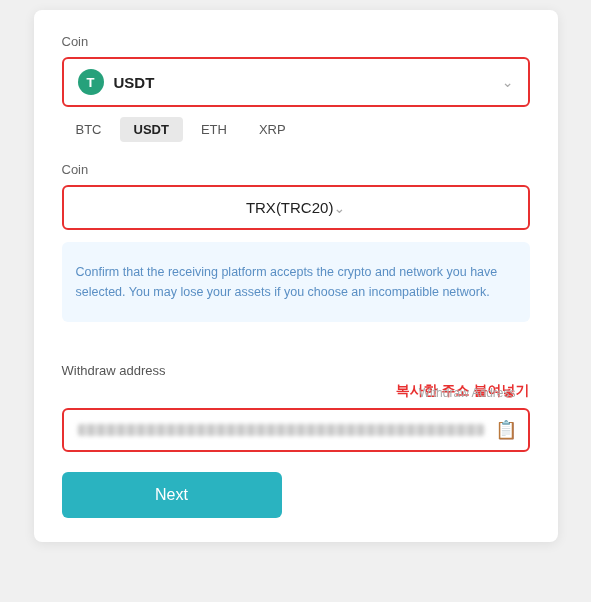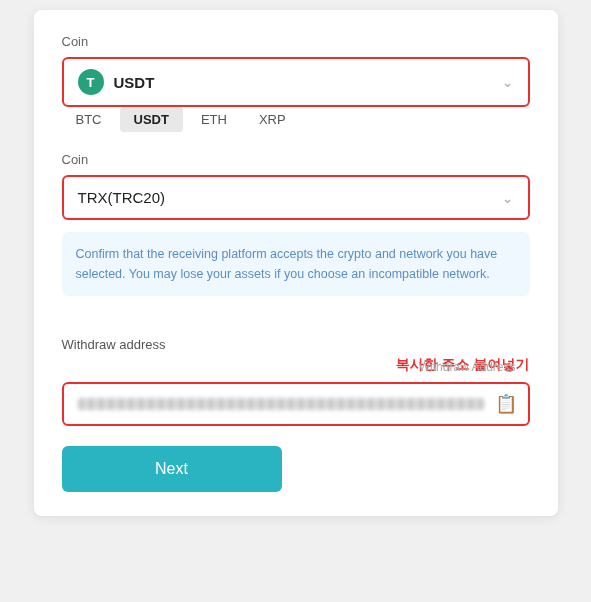--- a/index.html
+++ b/index.html
@@ -69,20 +69,21 @@
     }
 
     .chevron-icon {
       color: #aaa;
       font-size: 14px;
     }
 
     .coin-tabs {
       display: flex;
       gap: 4px;
+      margin-top: 10px;
       margin-bottom: 20px;
     }
 
     .coin-tab {
       padding: 5px 14px;
       border-radius: 4px;
       font-size: 13px;
       cursor: pointer;
       background: transparent;
       border: none;
@@ -94,36 +95,36 @@
       font-weight: 600;
       color: #222;
     }
 
     .chain-dropdown-box {
       border: 2px solid #e83030;
       border-radius: 6px;
       padding: 12px 14px;
       display: flex;
       align-items: center;
-      justify-content: space-between;
+      justify-content: center;
       cursor: pointer;
       background: #fff;
       margin-bottom: 12px;
     }
 
     .chain-value {
       font-size: 15px;
       color: #222;
       font-weight: 500;
     }
 
     .warning-box {
       background: #f0f8ff;
       border-radius: 6px;
-      padding: 12px 14px;
+      padding: 20px 14px;
       margin-bottom: 20px;
     }
 
     .warning-text {
       font-size: 12.5px;
       color: #5a8fc4;
       line-height: 1.5;
     }
 
     .address-section {

